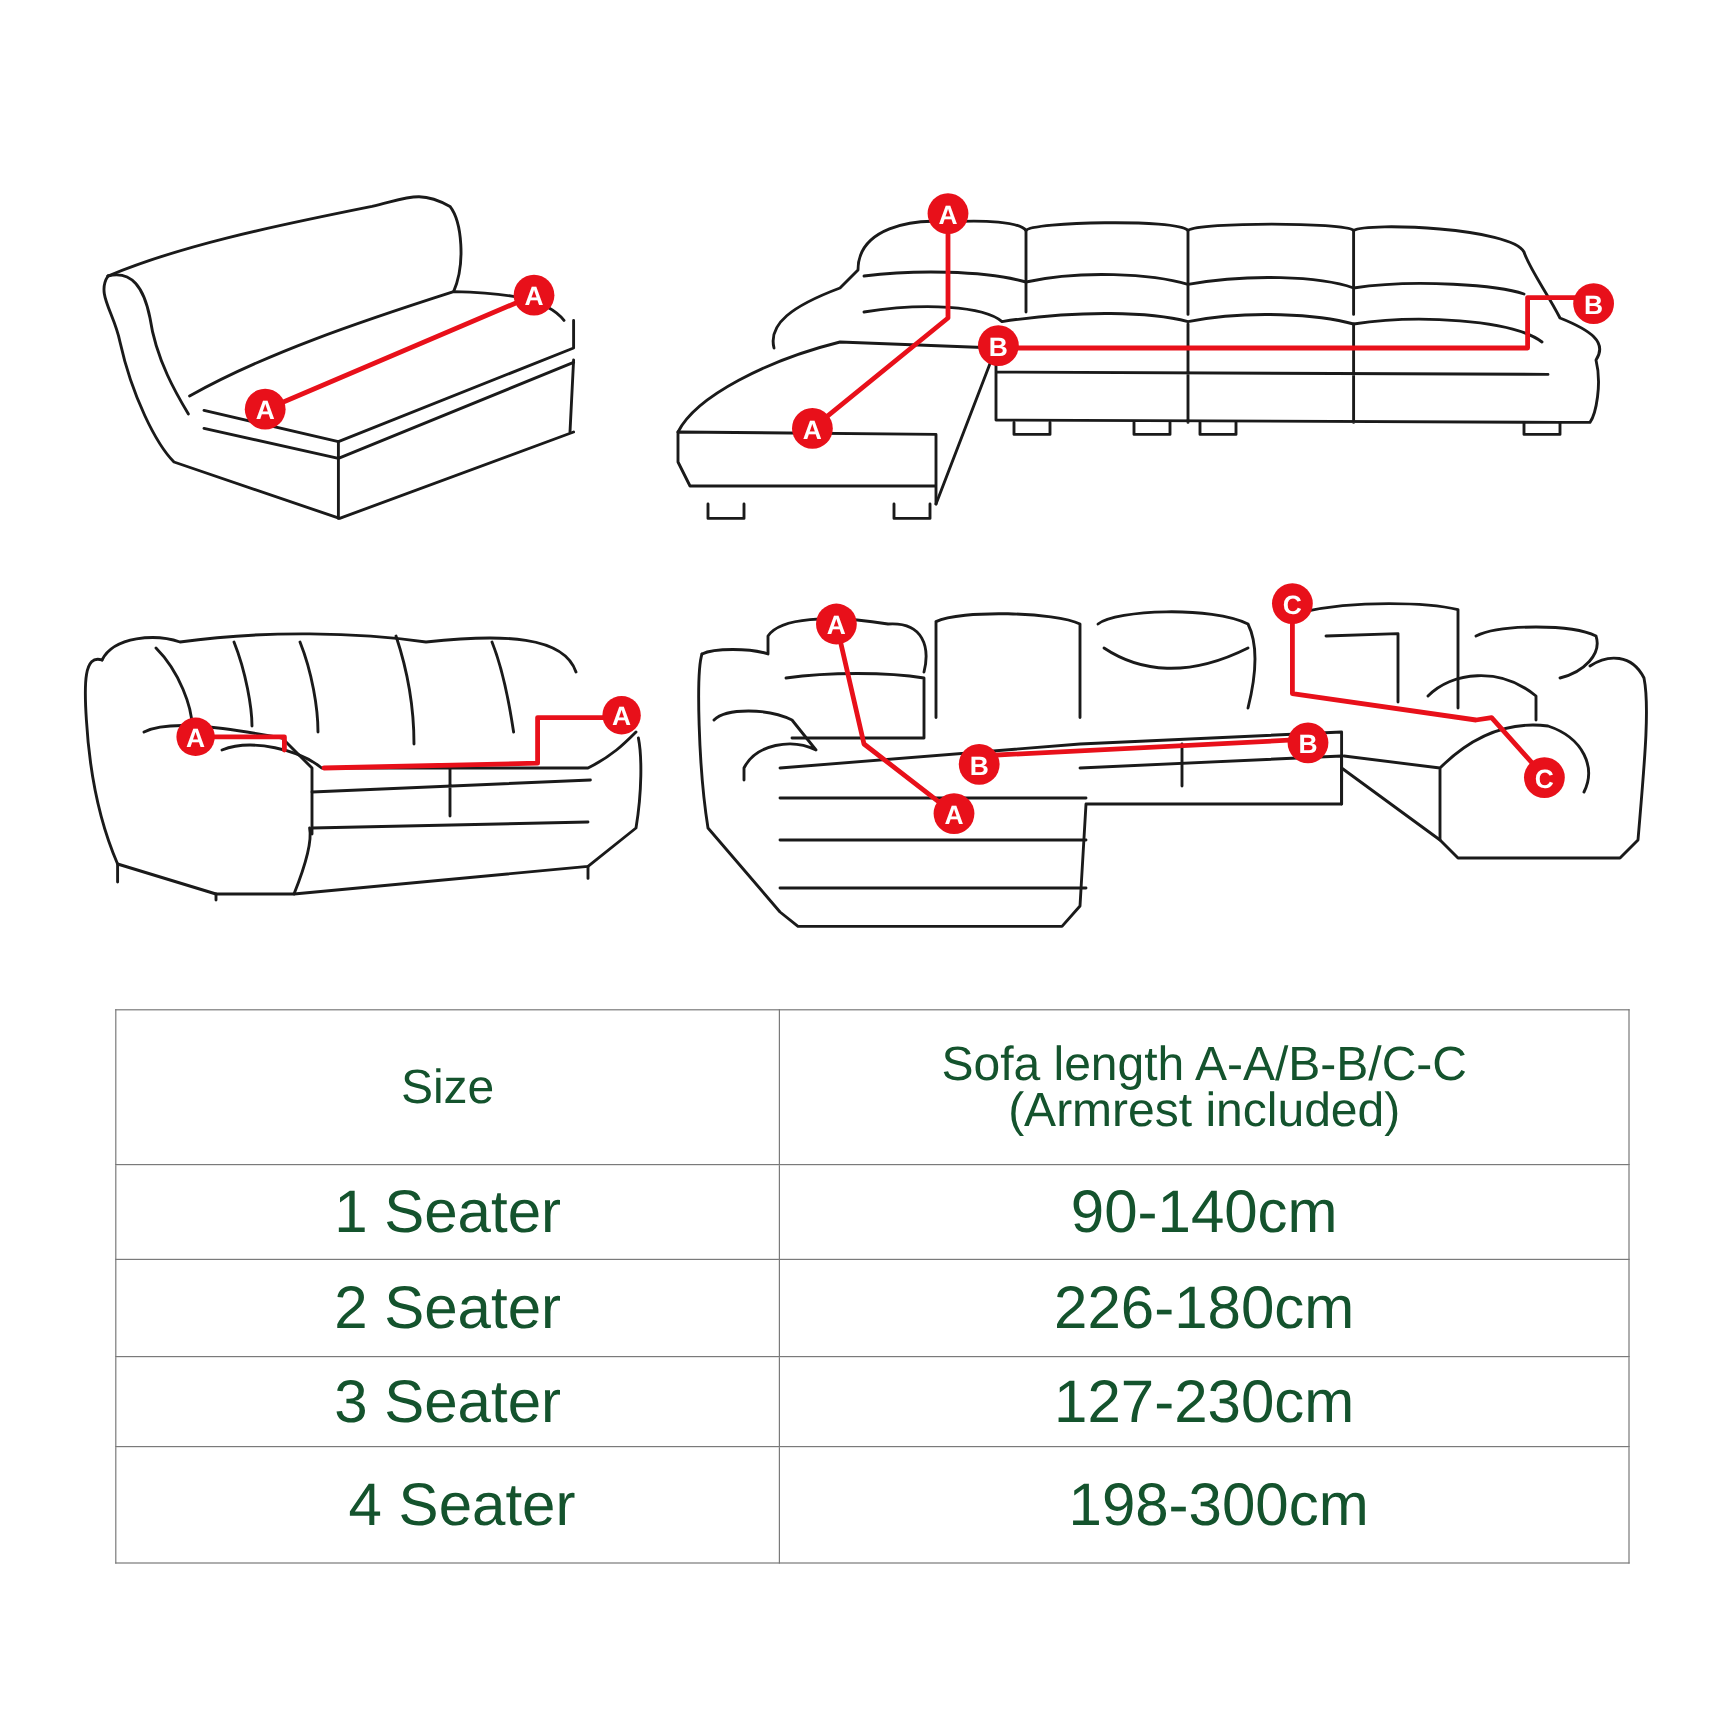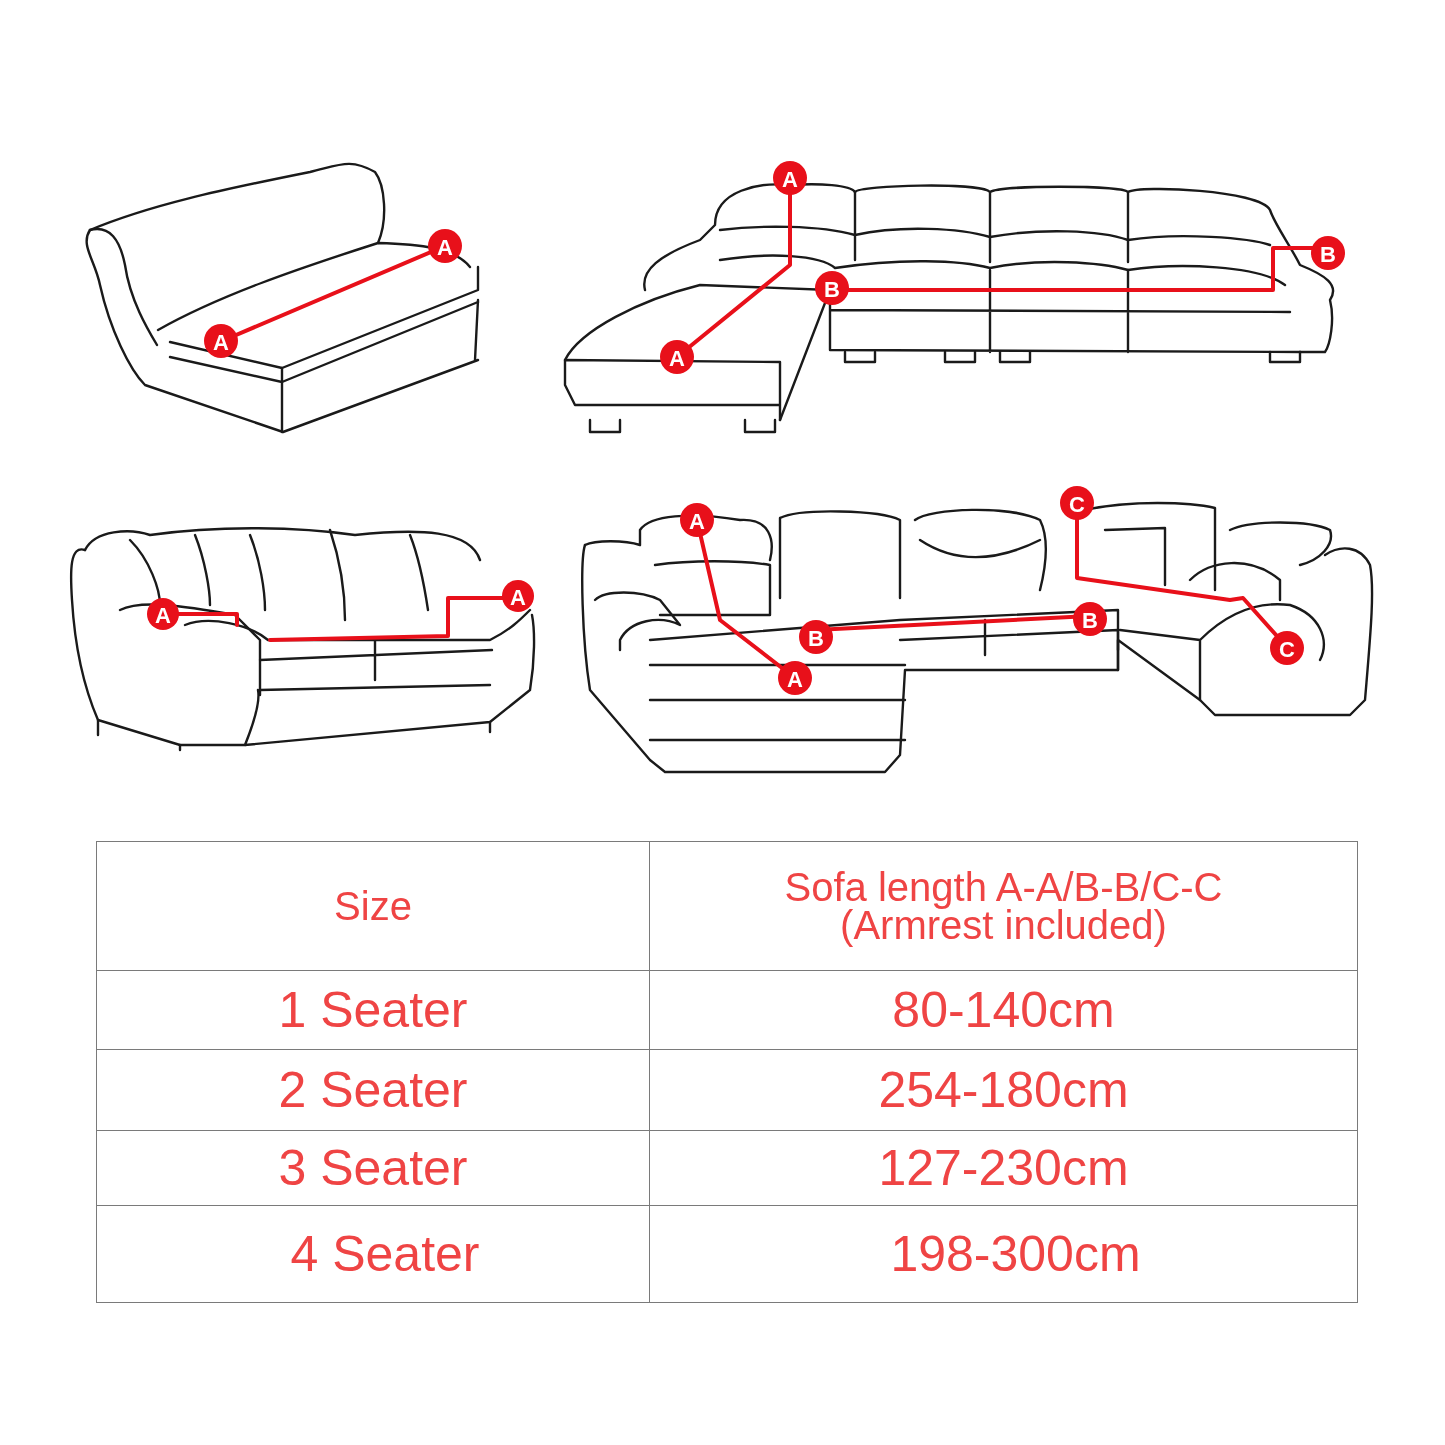--- a/index.html
+++ b/index.html
@@ -4,21 +4,21 @@
 <style>
   html, body { margin:0; padding:0; background:#ffffff; }
   body { width:1445px; height:1445px; position:relative; overflow:hidden;
          font-family:"Liberation Sans", sans-serif; }
   .sofa-svg { position:absolute; left:0; top:0; width:1445px; height:840px; }
   .sofa-svg .o { fill:none; stroke:#1a1a1a; stroke-width:2.4; stroke-linecap:round; stroke-linejoin:round; }
   .sofa-svg .r { fill:none; stroke:#e8101a; stroke-width:4; stroke-linecap:round; stroke-linejoin:round; }
   .sofa-svg .mk circle { fill:#e8101a; }
   .sofa-svg .mk text { fill:#ffffff; font-family:"Liberation Sans", sans-serif; font-weight:bold; font-size:22px; text-anchor:middle; dominant-baseline:central; }
   table.size-table { position:absolute; left:96px; top:841px; width:1262px; border-collapse:collapse; table-layout:fixed; }
-  .size-table td, .size-table th { border:1.5px solid #7a7a7a; text-align:center; color:#ef4444; font-weight:normal; padding:0;margin-left:46px; }
+  .size-table td, .size-table th { border:1.5px solid #7a7a7a; text-align:center; color:#14532d; font-weight:normal; padding:0;margin-left:46px; }
   .size-table th { height:128px; font-size:40px; line-height:38px; }
   .size-table td { font-size:50px; }
   .size-table col.c1 { width:553px; }
   .size-table tr.r1 td { height:78px; }
   .size-table tr.r2 td { height:80px; }
   .size-table tr.r3 td { height:74px;text-align:center; }
   .size-table tr.r4 td { height:96px;padding-left:24px; }
   .head-line { display:block; }
 </style>
 </head>
@@ -152,25 +152,25 @@
       <th>Size</th>
       <th>
         <span class="head-line">Sofa length A-A/B-B/C-C</span>
         <span class="head-line">(Armrest included)</span>
       </th>
     </tr>
   </thead>
   <tbody>
     <tr class="r1">
       <td>1 Seater</td>
-      <td>80-140cm</td>
+      <td>90-140cm</td>
     </tr>
     <tr class="r2">
       <td>2 Seater</td>
-      <td>254-180cm</td>
+      <td>226-180cm</td>
     </tr>
     <tr class="r3">
       <td>3 Seater</td>
       <td>127-230cm</td>
     </tr>
     <tr class="r4">
       <td>4 Seater</td>
       <td>198-300cm</td>
     </tr>
   </tbody>

